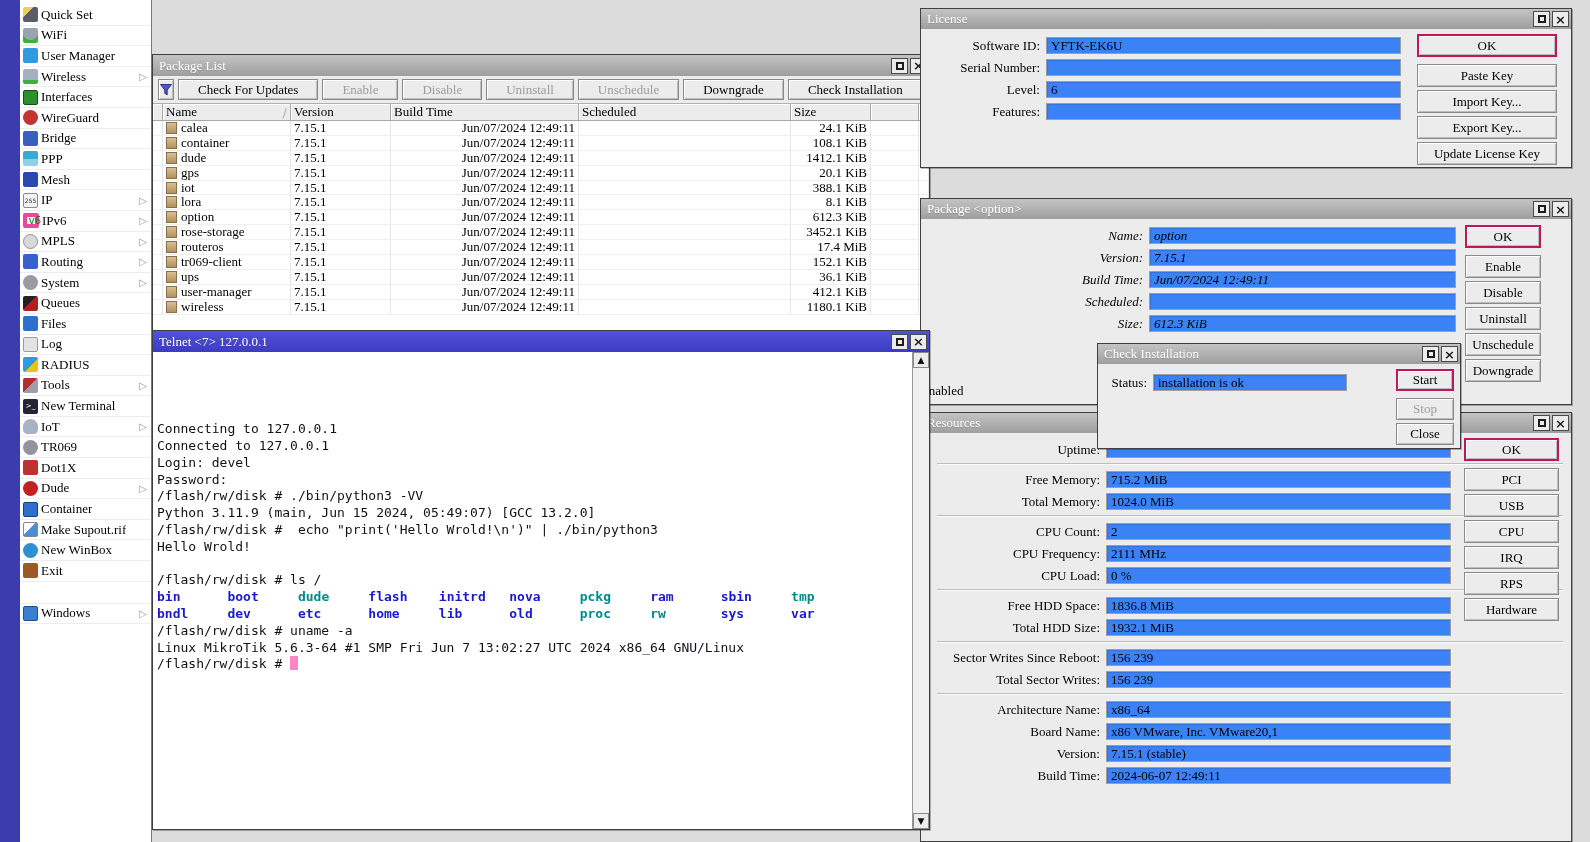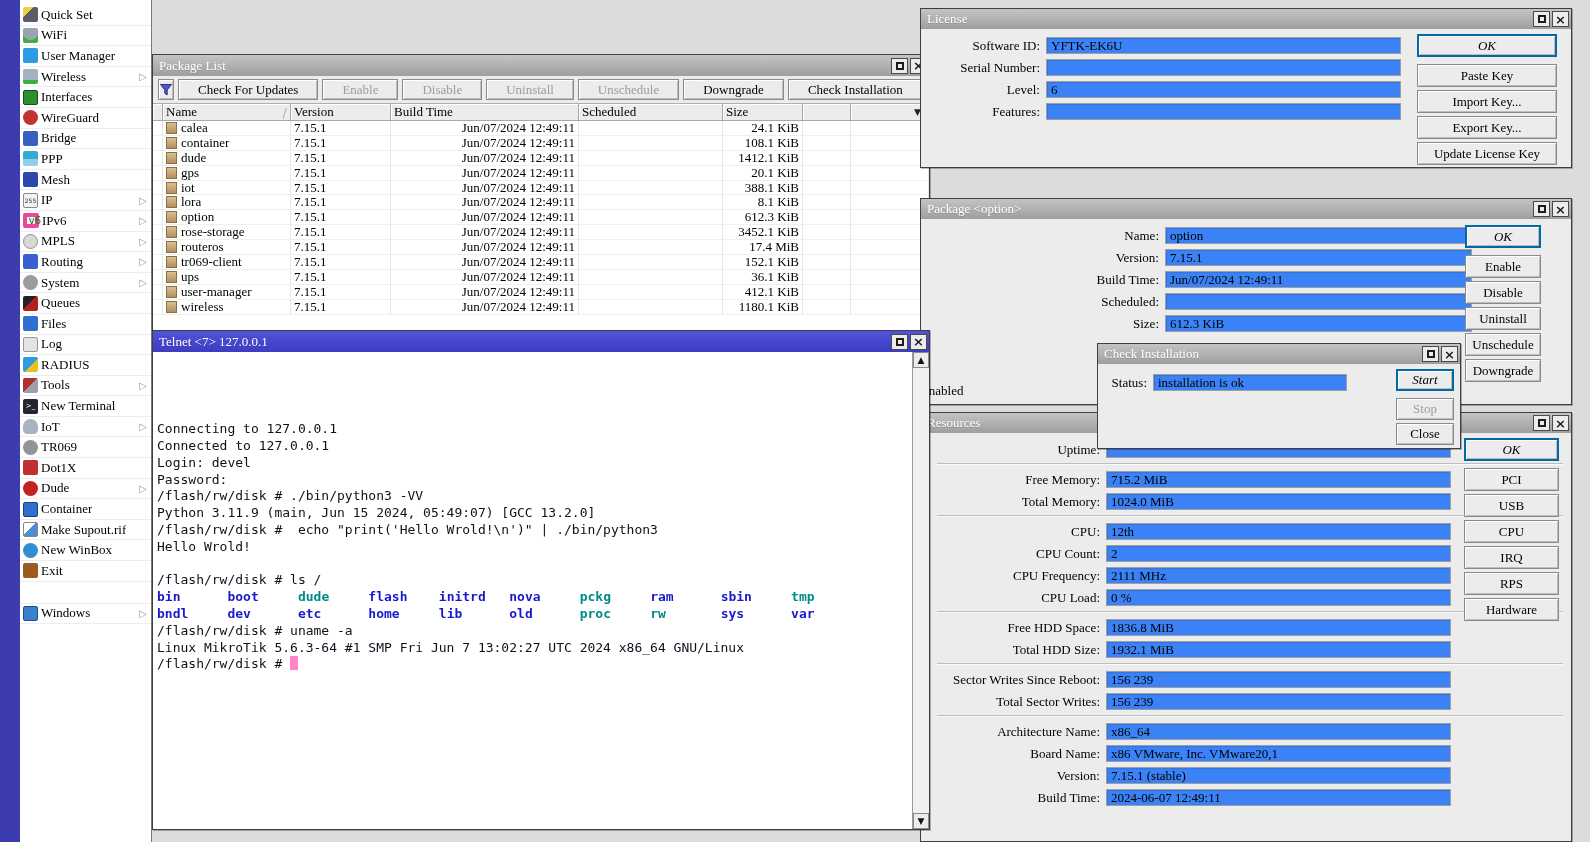--- a/index.html
+++ b/index.html
@@ -53,21 +53,21 @@
   .tbar{height:21px;display:flex;align-items:center;padding:0 2px 0 6px;
         background:linear-gradient(180deg,#c4c4c4,#9e9e9e);color:#fff;}
   .tbar.active{background:linear-gradient(180deg,#5252da,#3c3cc2);}
   .ttext{white-space:nowrap;overflow:hidden;text-shadow:0 1px 0 rgba(0,0,0,.15);}
   .tbtns{margin-left:auto;display:flex;gap:2px;}
   .tbtn{width:17px;height:16px;background:#ececec;border:1px solid #4a4a4a;display:flex;align-items:center;justify-content:center;box-sizing:border-box;}
   .tbtn .sq{width:8px;height:8px;border:2px solid #1c1c1c;box-sizing:border-box;}
   .tbtn .xg{font-family:"DejaVu Sans",sans-serif;font-size:13px;font-weight:bold;color:#1c1c1c;line-height:1;}
   .btn{background:#ececec;border:1px solid #8a8a8a;box-shadow:inset 1px 1px 0 #fff,inset -1px -1px 0 #bdbdbd;
        display:flex;align-items:center;justify-content:center;box-sizing:border-box;white-space:nowrap;cursor:default;}
-  .btn.default{border:2px solid #0369a1;font-style:italic;}
+  .btn.default{border:2px solid #be185d;}
   .btn.disabled{color:#9c9c9c;}
   .field{background:#3b82f6;border:1px solid #9f9f9f;box-shadow:inset 1px 1px 1px rgba(0,0,0,.12);
          padding:0 4px;height:17px;display:flex;align-items:center;box-sizing:border-box;white-space:nowrap;overflow:hidden;}
   .frow{display:flex;align-items:center;margin-bottom:5px;height:17px;}
   .flabel{text-align:right;padding-right:6px;white-space:nowrap;overflow:hidden;box-sizing:border-box;flex:none;}
   .sep{border-top:1px solid #bdbdbd;border-bottom:1px solid #fbfbfb;margin:2px 8px 6px 8px;}
   .bcol{position:absolute;display:flex;flex-direction:column;}
   .bcol .btn{height:23px;margin-bottom:3px;}
   .bcol .btn.default{margin-bottom:7px;}
   
@@ -77,21 +77,21 @@
   .iconbtn{width:22px;height:21px;padding:0 !important;}
   .findbox{margin-left:auto;width:40px;height:19px;border:1px solid #a8a8a8;background:#f2f2f2;
            display:flex;align-items:center;justify-content:center;box-sizing:border-box;}
   .findbox i{color:#14532d;}
   .thead{display:flex;height:17px;background:#ececec;border-top:1px solid #b0b0b0;}
   .th{border-right:1px solid #a8a8a8;border-bottom:1px solid #a8a8a8;box-shadow:inset 1px 1px 0 #fff;
       display:flex;align-items:center;padding:0 3px;box-sizing:border-box;overflow:hidden;}
   .sortslash{margin-left:auto;color:#b0b0b0;font-family:"DejaVu Sans",sans-serif;}
   .hdrop{margin-left:auto;color:#222;font-family:"DejaVu Sans",sans-serif;font-size:9px;padding-right:4px;}
   .c0{width:10px;flex:none;}.c1{width:128px;flex:none;}.c2{width:100px;flex:none;}.c3{width:188px;flex:none;}
-  .c4{width:144px;flex:none;}.c5{width:80px;flex:none;}.c6{width:48px;flex:none;}.cfill{flex:1;display:flex;align-items:center;}
+  .c4{width:212px;flex:none;}.c5{width:80px;flex:none;}.c6{width:48px;flex:none;}.cfill{flex:1;display:flex;align-items:center;}
   #pl-rows{background:#fff;height:225px;overflow:hidden;}
   .trow{display:flex;height:14.9px;align-items:center;}
   .td{border-right:1px solid #e6e6e6;border-bottom:1px solid #efefef;height:100%;display:flex;align-items:center;
       padding:0 3px;box-sizing:border-box;overflow:hidden;white-space:nowrap;}
   .td.ra{justify-content:flex-end;}
   .pkgico{width:11px;height:12px;flex:none;margin-right:4px;background:linear-gradient(180deg,#dabf92,#b3905e);
           border:1px solid #8a6f48;box-sizing:border-box;}
   .statusbar{position:absolute;left:0;right:0;bottom:0;height:20px;border-top:1px solid #a8a8a8;
              display:flex;align-items:center;padding-left:6px;background:#ececec;}
   
@@ -109,21 +109,21 @@
           font-size:9px;color:#111;box-sizing:border-box;}
   .sarrow.up{top:0;}.sarrow.down{bottom:0;}
   
   #lic{left:920px;top:8px;width:652px;height:160px;z-index:1;}
   #lic .tbar,#pkg .tbar,#res .tbar,#ci .tbar{height:20px;}
   #lic .formarea{padding:8px 0 0 8px;}
   #lic .flabel{width:117px;}
   #lic .field{width:355px;}
   #lic .bcol{right:14px;top:25px;width:140px;}
   #pkg{left:920px;top:198px;width:652px;height:207px;z-index:1;}
-  #pkg .formarea{padding:8px 0 0 24px;}
+  #pkg .formarea{padding:8px 0 0 8px;font-style:italic;}
   #pkg .flabel{width:220px;}
   #pkg .field{width:307px;}
   #pkg .bcol{right:30px;top:26px;width:76px;}
   .winstatus{position:absolute;left:2px;bottom:5px;}
   #res{left:920px;top:412px;width:652px;height:430px;z-index:2;}
   #res .formarea{padding:8px 0 0 8px;}
   #res .flabel{width:177px;}
   #res .field{width:345px;}
   #res .bcol{right:12px;top:25px;width:95px;}
   
@@ -616,24 +616,20 @@
         <div class="frow">
           <span class="flabel">Free Memory:</span>
           <span class="field">715.2 MiB</span>
         </div>
         <div class="frow">
           <span class="flabel">Total Memory:</span>
           <span class="field">1024.0 MiB</span>
         </div>
         <div class="sep"></div>
         <div class="frow">
-          <span class="flabel">CPU:</span>
-          <span class="field">12th</span>
-        </div>
-        <div class="frow">
           <span class="flabel">CPU Count:</span>
           <span class="field">2</span>
         </div>
         <div class="frow">
           <span class="flabel">CPU Frequency:</span>
           <span class="field">2111 MHz</span>
         </div>
         <div class="frow">
           <span class="flabel">CPU Load:</span>
           <span class="field">0 %</span>

